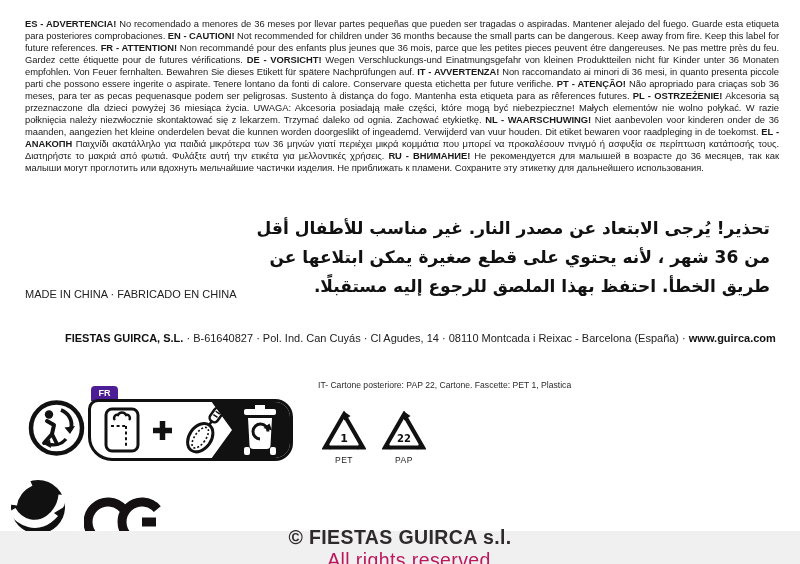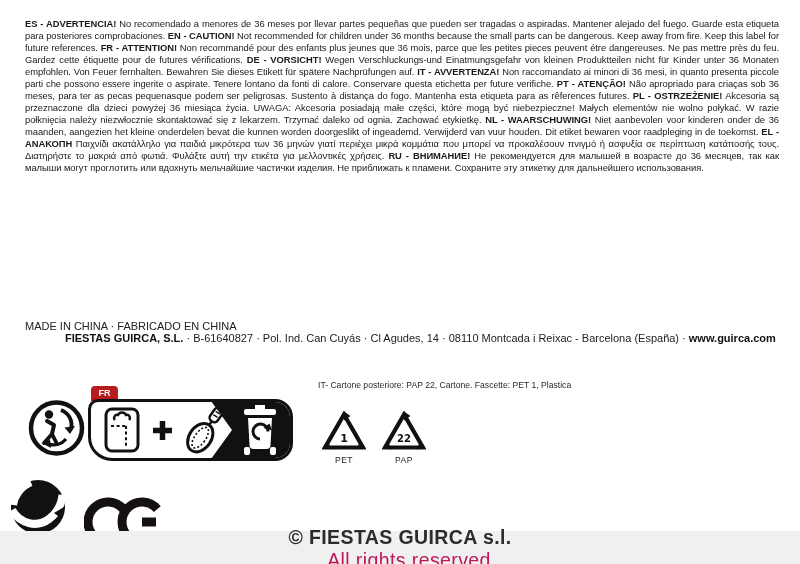--- a/index.html
+++ b/index.html
@@ -8,28 +8,28 @@
 
   
   .warning-text{position:absolute;left:25px;top:18px;width:754px;margin:0;
     font-size:9.4px;line-height:12px;text-align:justify;color:#1a1a1a;letter-spacing:-0.05px;}
   .warning-text b{font-weight:700;}
 
   
   .arabic{position:absolute;top:214px;right:30px;width:545px;direction:rtl;text-align:right;
     font-family:"DejaVu Sans",sans-serif;font-weight:700;font-size:17px;line-height:29px;color:#111;}
 
-  .origin{position:absolute;left:25px;top:320px;font-size:11px;color:#222;}
+  .origin{position:absolute;left:25px;top:288px;font-size:11px;color:#222;}
   .company{position:absolute;left:25px;top:332px;font-size:11px;color:#222;margin-left:40px;}
   .company b{font-weight:700;color:#111;}
 
   
   .sorting-block{position:absolute;left:28px;top:386px;width:280px;height:85px;}
   .triman{position:absolute;left:0;top:13px;}
-  .fr-tag{position:absolute;left:63px;top:0;width:27px;height:15px;background:#b91c1c;
+  .fr-tag{position:absolute;left:63px;top:0;width:27px;height:15px;background:#4c1d95;
     border-radius:4px 4px 0 0;color:#fff;font-size:9px;font-weight:700;text-align:center;line-height:15px;}
   .sort-box{position:absolute;left:60px;top:13px;width:205px;height:62px;border:3px solid #111;
     border-radius:10px 18px 18px 24px;box-sizing:border-box;overflow:hidden;background:#fff;
     display:flex;align-items:center;gap:12px;padding-left:13px;}
   .bin-wrap{position:absolute;right:-1px;top:-1px;height:58px;width:80px;}
 
   
   .it-note{position:absolute;left:318px;top:380px;font-size:8.6px;line-height:11px;color:#2a2a2a;}
 
   
@@ -68,20 +68,21 @@
     <b>PL - OSTRZEŻENIE!</b>
     <span>Akcesoria są przeznaczone dla dzieci powyżej 36 miesiąca życia. UWAGA: Akcesoria posiadają małe części, które mogą być niebezpieczne! Małych elementów nie wolno połykać. W razie połknięcia należy niezwłocznie skontaktować się z lekarzem. Trzymać daleko od ognia. Zachować etykietkę.</span>
     <b>NL - WAARSCHUWING!</b>
     <span>Niet aanbevolen voor kinderen onder de 36 maanden, aangezien het kleine onderdelen bevat die kunnen worden doorgeslikt of ingeademd. Verwijderd van vuur houden. Dit etiket bewaren voor raadpleging in de toekomst.</span>
     <b>EL - ΑΝΑΚΟΠΗ</b>
     <span>Παιχνίδι ακατάλληλο για παιδιά μικρότερα των 36 μηνών γιατί περιέχει μικρά κομμάτια που μπορεί να προκαλέσουν πνιγμό ή ασφυξία σε περίπτωση κατάποσής τους. Διατηρήστε το μακριά από φωτιά. Φυλάξτε αυτή την ετικέτα για μελλοντικές χρήσεις.</span>
     <b>RU - ВНИМАНИЕ!</b>
     <span>Не рекомендуется для малышей в возрасте до 36 месяцев, так как малыши могут проглотить или вдохнуть мельчайшие частички изделия. Не приближать к пламени. Сохраните эту этикетку для дальнейшего использования.</span>
   </p>
 
+  <div class="arabic">تحذير! يُرجى الابتعاد عن مصدر النار. غير مناسب للأطفال أقل من 36 شهر ، لأنه يحتوي على قطع صغيرة يمكن ابتلاعها عن طريق الخطأ. احتفظ بهذا الملصق للرجوع إليه مستقبلًا.</div>
 
   <div class="origin">MADE IN CHINA · FABRICADO EN CHINA</div>
   <div class="company">
     <b>FIESTAS GUIRCA, S.L.</b><span> · B-61640827 · Pol. Ind. Can Cuyás · Cl Agudes, 14 · 08110 Montcada i Reixac - Barcelona (España) · </span><b>www.guirca.com</b>
   </div>
 
   <div class="sorting-block">
     <svg class="triman" width="57" height="58" viewBox="0 0 57 58">
       <circle cx="28.5" cy="29" r="25.5" fill="none" stroke="#111" stroke-width="4.5"></circle>
       <circle cx="21" cy="15.5" r="4.2" fill="#111"></circle>

